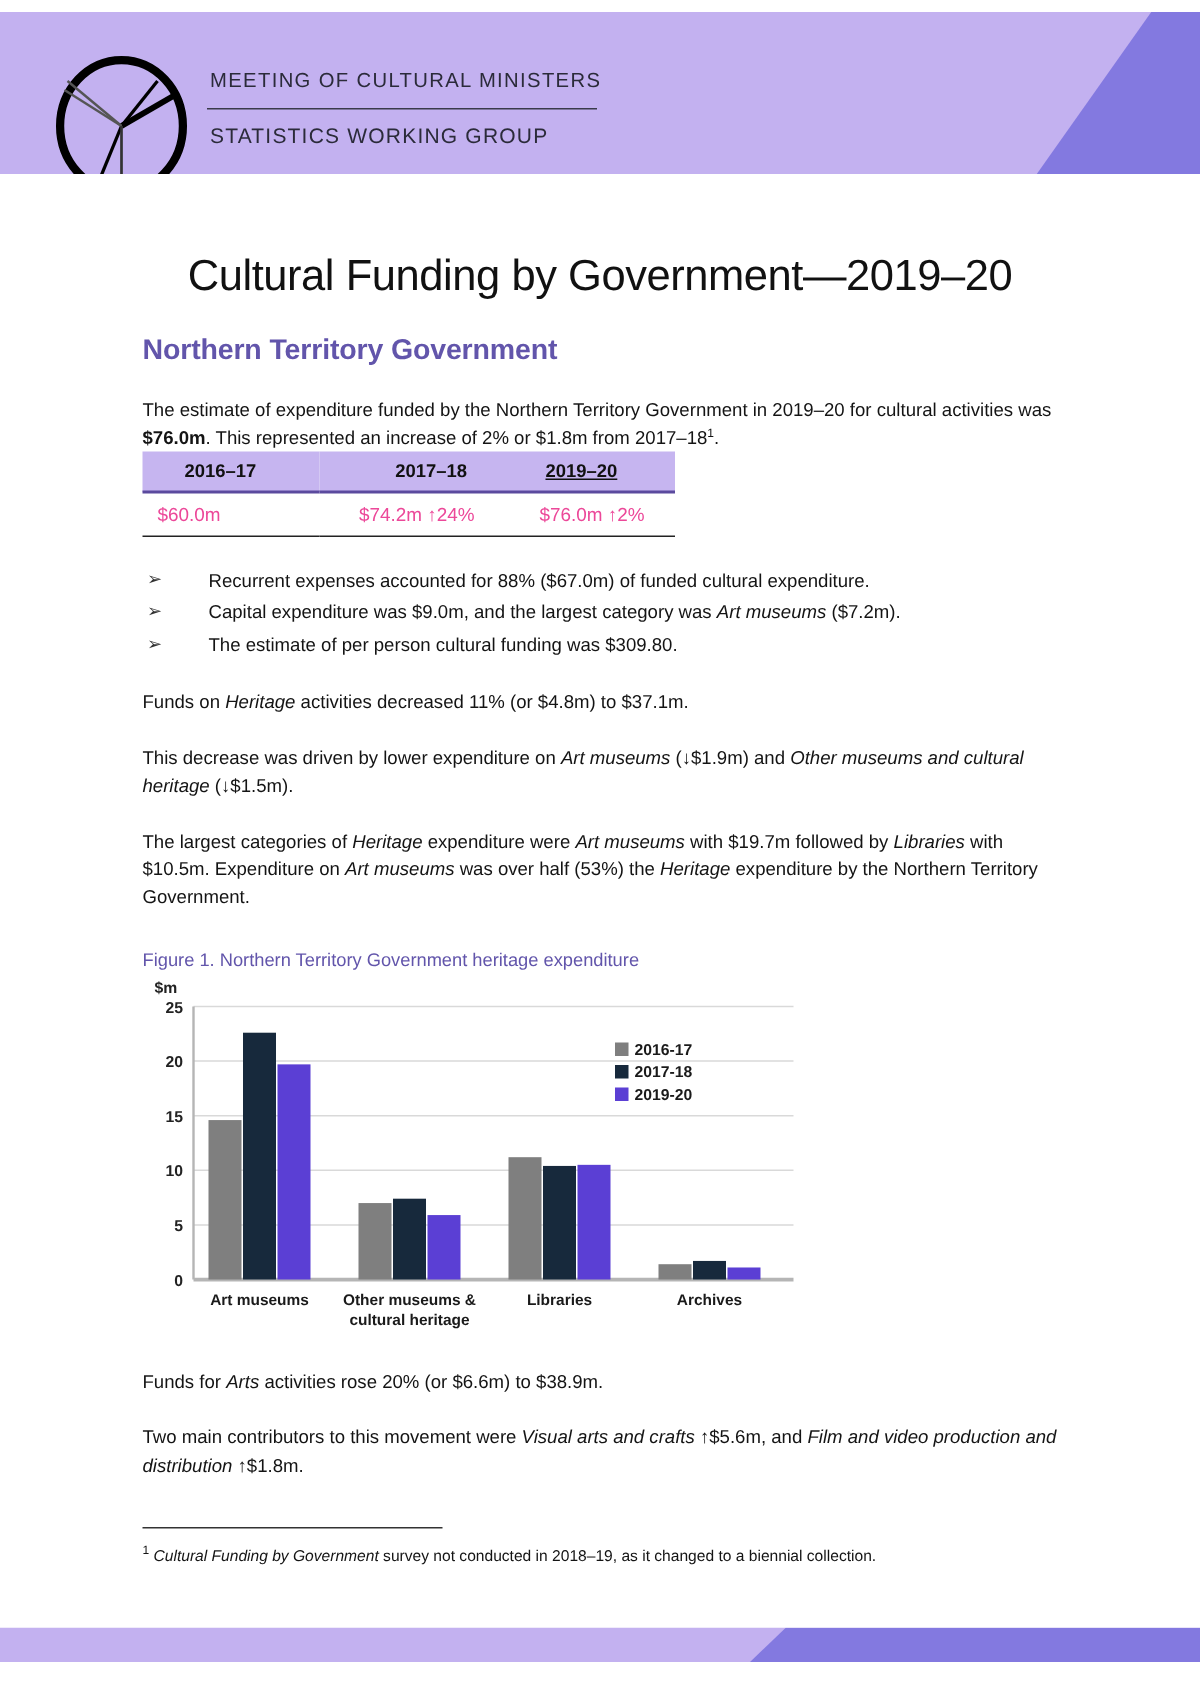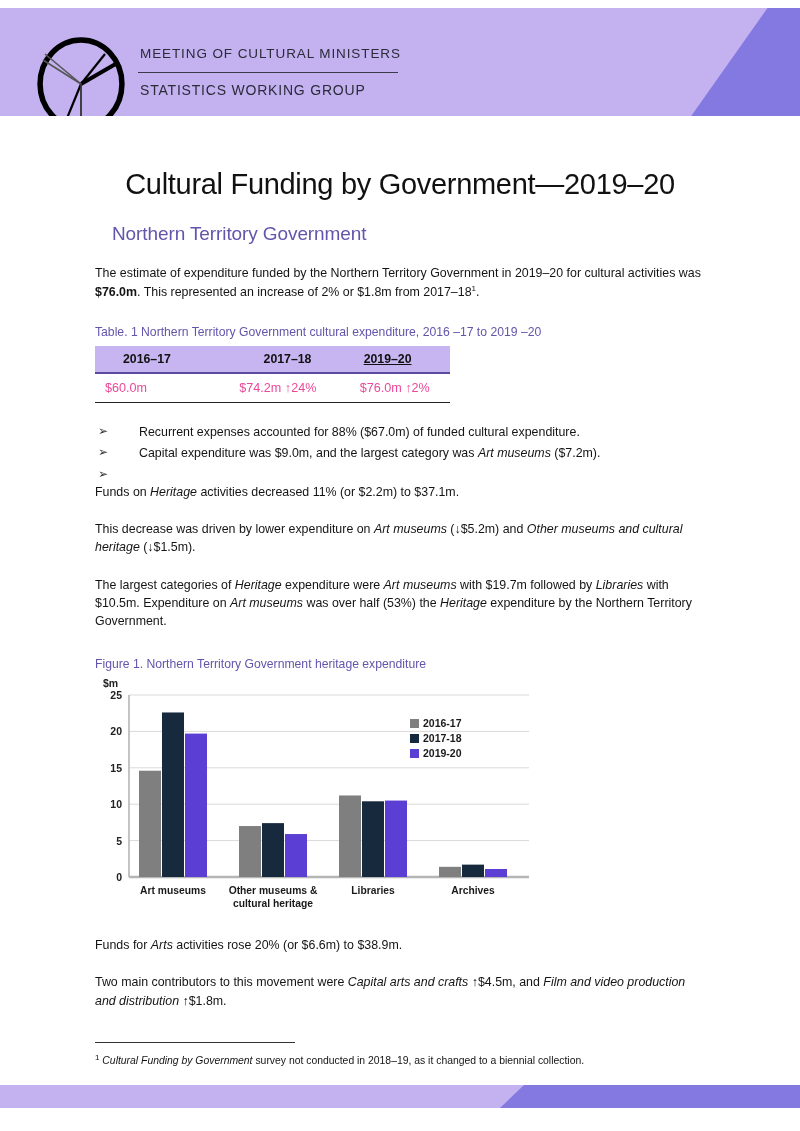--- a/index.html
+++ b/index.html
@@ -73,23 +73,23 @@
   h1.doc-title {
     margin: 0;
     font-size: 29px;
     font-weight: normal;
     letter-spacing: -0.3px;
     color: #111111;
     line-height: 1.15;
     text-align: center;
   }
   h2.doc-subtitle {
-    margin: 22px 0 0 17px;
+    margin: 22px 0 0 0;
     font-size: 19px;
-    font-weight: normal;
+    font-weight: bold;
     color: #6255ab;
     letter-spacing: -0.1px;
   }
 
   p.body-para {
     margin: 19px 0 0 0;
     font-size: 12.4px;
     line-height: 1.48;
     color: #141414;
   }
@@ -225,21 +225,20 @@
   <div class="logo-sub">STATISTICS WORKING GROUP</div>
 </div>
 
 <div class="content">
 
   <h1 class="doc-title">Cultural Funding by Government—2019–20</h1>
   <h2 class="doc-subtitle">Northern Territory Government</h2>
 
   <p class="body-para"><span>The estimate of expenditure funded by the Northern Territory Government in 2019–20 for cultural activities was </span><span class="b">$76.0m</span><span>. This represented an increase of 2% or $1.8m from 2017–18</span><sup class="fn">1</sup><span>.</span></p>
 
-  <div class="table-caption">Table. 1 Northern Territory Government cultural expenditure, 2016 –17 to 2019 –20</div>
 
   <table class="data-table">
     <thead>
       <tr class="head-row">
         <th>2016–17</th>
         <th class="c2">2017–18</th>
         <th class="c3">2019–20</th>
       </tr>
     </thead>
     <tbody>
@@ -255,26 +254,27 @@
     <li>
       <span class="bullet-glyph">➢</span>
       <span>Recurrent expenses accounted for 88% ($67.0m) of funded cultural expenditure.</span>
     </li>
     <li>
       <span class="bullet-glyph">➢</span>
       <span>Capital expenditure was $9.0m, and the largest category was </span><span class="i">Art museums</span><span> ($7.2m).</span>
     </li>
     <li>
       <span class="bullet-glyph">➢</span>
+      <span>The estimate of per person cultural funding was $309.80.</span>
     </li>
   </ul>
 
-  <p class="body-para"><span>Funds on </span><span class="i">Heritage</span><span> activities decreased 11% (or $2.2m) to $37.1m.</span></p>
-
-  <p class="body-para"><span>This decrease was driven by lower expenditure on </span><span class="i">Art museums</span><span> (↓$5.2m) and </span><span class="i">Other museums and cultural heritage</span><span> (↓$1.5m).</span></p>
+  <p class="body-para"><span>Funds on </span><span class="i">Heritage</span><span> activities decreased 11% (or $4.8m) to $37.1m.</span></p>
+
+  <p class="body-para"><span>This decrease was driven by lower expenditure on </span><span class="i">Art museums</span><span> (↓$1.9m) and </span><span class="i">Other museums and cultural heritage</span><span> (↓$1.5m).</span></p>
 
   <p class="body-para"><span>The largest categories of </span><span class="i">Heritage</span><span> expenditure were </span><span class="i">Art museums</span><span> with $19.7m followed by </span><span class="i">Libraries</span><span> with $10.5m. Expenditure on </span><span class="i">Art museums</span><span> was over half (53%) the </span><span class="i">Heritage</span><span> expenditure by the Northern Territory Government.</span></p>
 
   <div class="fig-caption">Figure 1. Northern Territory Government heritage expenditure</div>
 
   <div class="chart-wrap">
     <div class="chart-unit">$m</div>
     <svg class="chart-svg" id="bar-chart" width="440" height="228">
         <text x="27" y="192" text-anchor="end" font-size="10.5" font-weight="bold" fill="#222" font-family="&quot;Liberation Sans&quot;, sans-serif">0</text>
         <line x1="34" y1="151.6" x2="434" y2="151.6" stroke="#d9d9d9" stroke-width="1"></line>
@@ -310,21 +310,21 @@
         <text x="328" y="38" font-size="10.5" font-weight="bold" fill="#1a1a1a" font-family="&quot;Liberation Sans&quot;, sans-serif">2016-17</text>
         <rect x="315" y="45" width="9" height="9" fill="#17293c"></rect>
         <text x="328" y="53" font-size="10.5" font-weight="bold" fill="#1a1a1a" font-family="&quot;Liberation Sans&quot;, sans-serif">2017-18</text>
         <rect x="315" y="60" width="9" height="9" fill="#5b3fd4"></rect>
         <text x="328" y="68" font-size="10.5" font-weight="bold" fill="#1a1a1a" font-family="&quot;Liberation Sans&quot;, sans-serif">2019-20</text>
       </svg>
   </div>
 
   <p class="body-para"><span>Funds for </span><span class="i">Arts</span><span> activities rose 20% (or $6.6m) to $38.9m.</span></p>
 
-  <p class="body-para"><span>Two main contributors to this movement were </span><span class="i">Capital arts and crafts</span><span> ↑$4.5m, and </span><span class="i">Film and video production and distribution</span><span> ↑$1.8m.</span></p>
+  <p class="body-para"><span>Two main contributors to this movement were </span><span class="i">Visual arts and crafts</span><span> ↑$5.6m, and </span><span class="i">Film and video production and distribution</span><span> ↑$1.8m.</span></p>
 
   <div class="footnote-rule"></div>
 
   <p class="footnote"><sup class="fn">1</sup> <span class="i">Cultural Funding by Government</span><span> survey not conducted in 2018–19, as it changed to a biennial collection.</span></p>
 
 </div>
 
 <div class="footer-band">
   <div class="f-light"></div>
   <div class="f-dark"></div>

